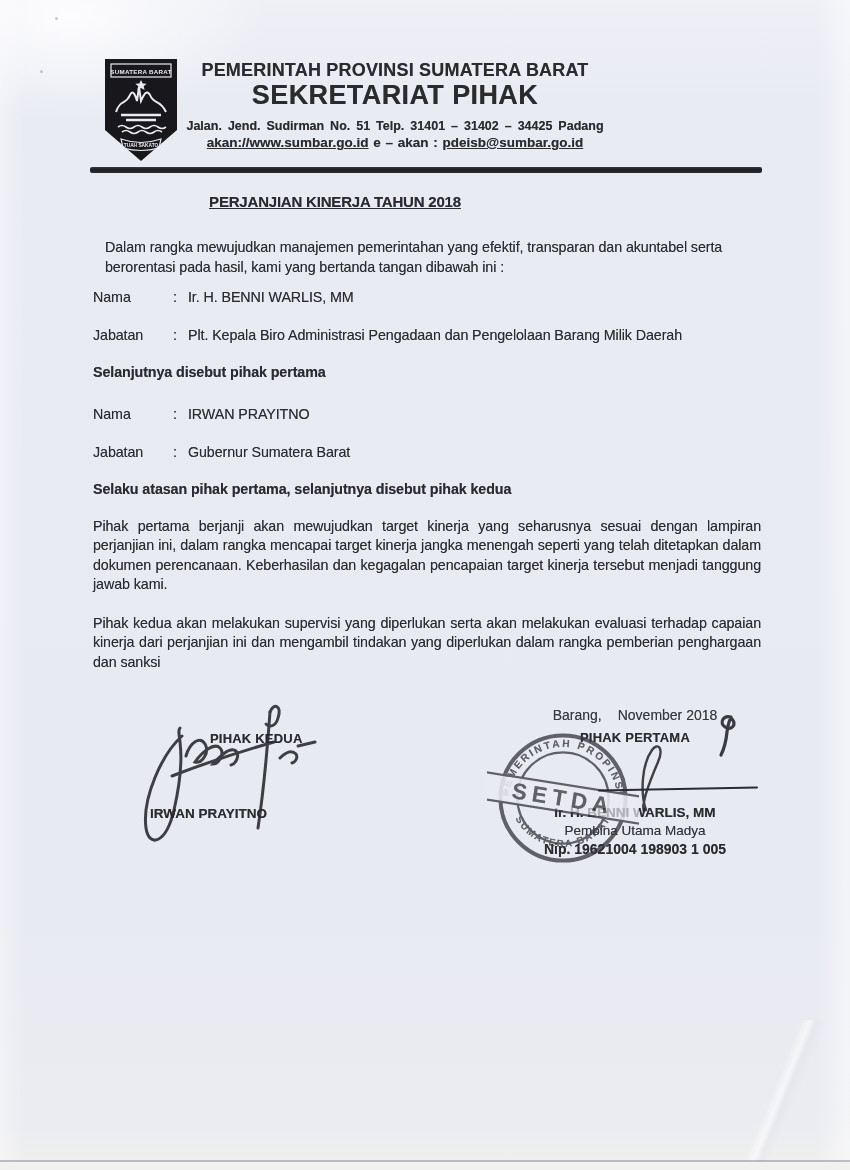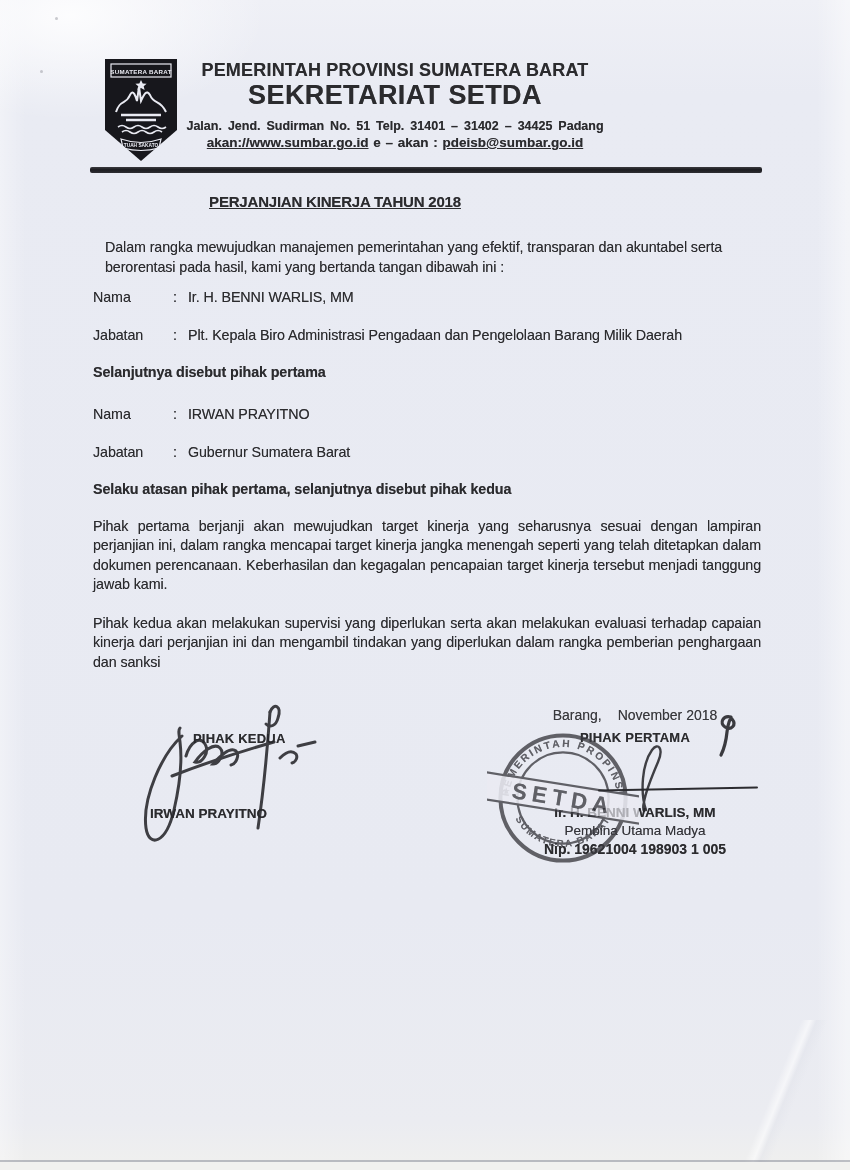--- a/index.html
+++ b/index.html
@@ -63,21 +63,21 @@
     <path d="M38,23 l1.7,3.5 3.9,.3 -2.9,2.5 .9,3.8 -3.6,-2 -3.6,2 .9,-3.8 -2.9,-2.5 3.9,-.3 Z" fill="#e9eaf2"></path>
     <path d="M13,55 C17,42 23,48 27,38 C30,31 33,40 34,44 L36,30 L38,44 C40,40 43,31 47,38 C51,48 57,42 63,55" fill="none" stroke="#e9eaf2" stroke-width="2"></path>
     <path d="M18,58 H58 M23,63 H53" stroke="#e9eaf2" stroke-width="2.6"></path>
     <path d="M15,70 q4,-3 8,0 q4,3 8,0 q4,-3 8,0 q4,3 8,0 q4,-3 8,0 q4,3 8,0 M19,75 q4,-3 8,0 q4,3 8,0 q4,-3 8,0 q4,3 8,0 q4,-3 8,0" fill="none" stroke="#e9eaf2" stroke-width="1.6"></path>
     <path d="M18,82 q20,7 40,0 l-2,9 q-18,5 -36,0 Z" fill="none" stroke="#e9eaf2" stroke-width="1.2"></path>
     <text x="38" y="89.5" text-anchor="middle" font-size="4.8" font-weight="bold" fill="#e9eaf2">TUAH SAKATO</text>
   </svg>
 
   <div class="abs lh-text">
     <div class="org1">PEMERINTAH PROVINSI SUMATERA BARAT</div>
-    <div class="org2">SEKRETARIAT SETDA</div>
+    <div class="org2">SEKRETARIAT PIHAK</div>
     <div class="addr">Jalan. Jend. Sudirman No. 51 Telp. 31401 – 31402 – 34425 Padang</div>
     <div class="web">
       <span class="u">akan://www.sumbar.go.id</span>
       <span>e – akan :</span>
       <span class="u">pdeisb@sumbar.go.id</span>
     </div>
   </div>
 
   <div class="abs rule"></div>
 
@@ -105,21 +105,21 @@
   <div class="abs row" style="top:443px;">
     <span>Jabatan</span>
     <span>:</span>
     <span>Gubernur Sumatera Barat</span>
   </div>
   <div class="abs note" style="top:481px;text-align:right;">Selaku atasan pihak pertama, selanjutnya disebut pihak kedua</div>
 
   <p class="abs para just" style="top:614px; margin:0;">Pihak kedua akan melakukan supervisi yang diperlukan serta akan melakukan evaluasi terhadap capaian kinerja dari perjanjian ini dan mengambil tindakan yang diperlukan dalam rangka pemberian penghargaan dan sanksi</p>
   <p class="abs para just" style="top:517px; margin:0;">Pihak pertama berjanji akan mewujudkan target kinerja yang seharusnya sesuai dengan lampiran perjanjian ini, dalam rangka mencapai target kinerja jangka menengah seperti yang telah ditetapkan dalam dokumen perencanaan. Keberhasilan dan kegagalan pencapaian target kinerja tersebut menjadi tanggung jawab kami.</p>
 
-  <div class="abs sig-label" style="left:157px; top:731px;padding-left:36px;">PIHAK KEDUA</div>
+  <div class="abs sig-label" style="left:174px; top:731px;padding-left:36px;">PIHAK KEDUA</div>
   <svg class="abs handw" style="left:128px; top:702px;" width="190" height="155" viewBox="0 0 190 155">
     <g fill="none" stroke="#27272b" stroke-width="3" stroke-linecap="round" opacity=".88">
       <path d="M54,34 C34,52 14,96 18,126 C21,146 38,142 46,108 C52,82 54,56 52,40 C51,32 50,28 52,26"></path>
       <path d="M58,54 C62,40 72,34 77,42 C82,50 74,62 67,60 C74,50 86,40 92,46 C97,51 91,62 85,62 C92,54 102,44 108,49 C112,53 108,62 103,63"></path>
       <path d="M44,74 C80,60 118,48 146,40"></path>
       <path d="M142,10 C140,38 136,86 130,126"></path>
       <path d="M142,10 C146,0 154,4 150,16 C148,24 142,26 138,22"></path>
       <path d="M152,56 C158,50 164,48 168,52 C170,55 168,60 164,61"></path>
       <path d="M170,44 L187,40"></path>
     </g>

